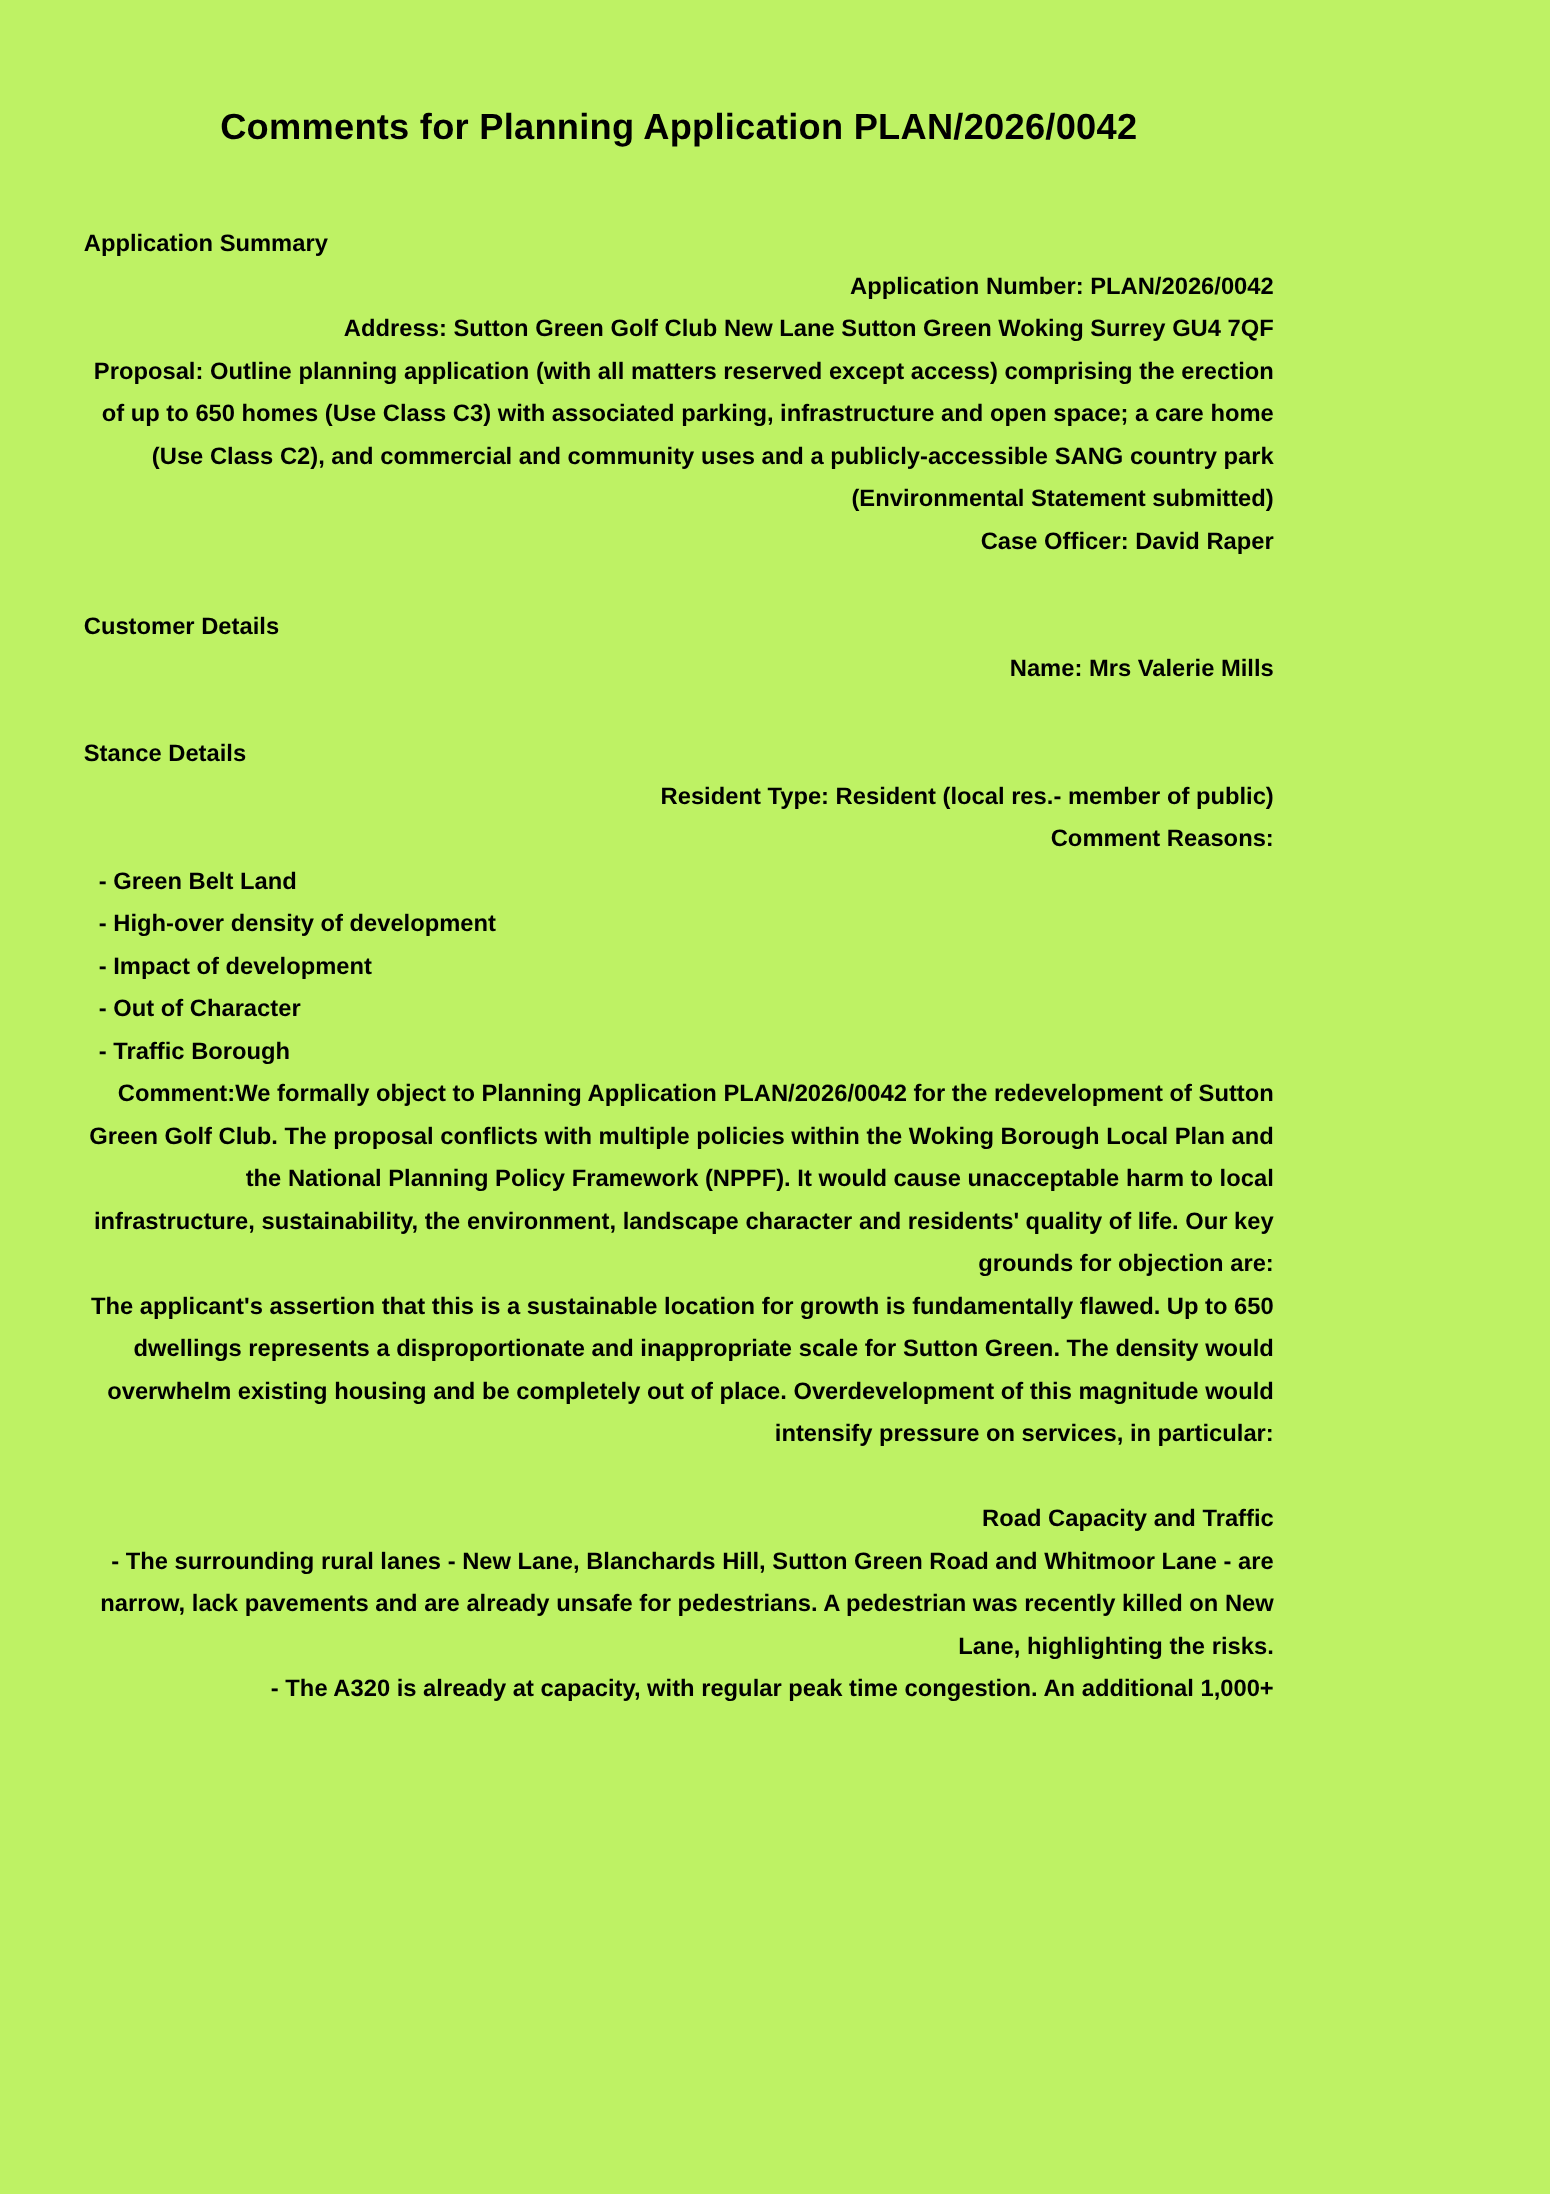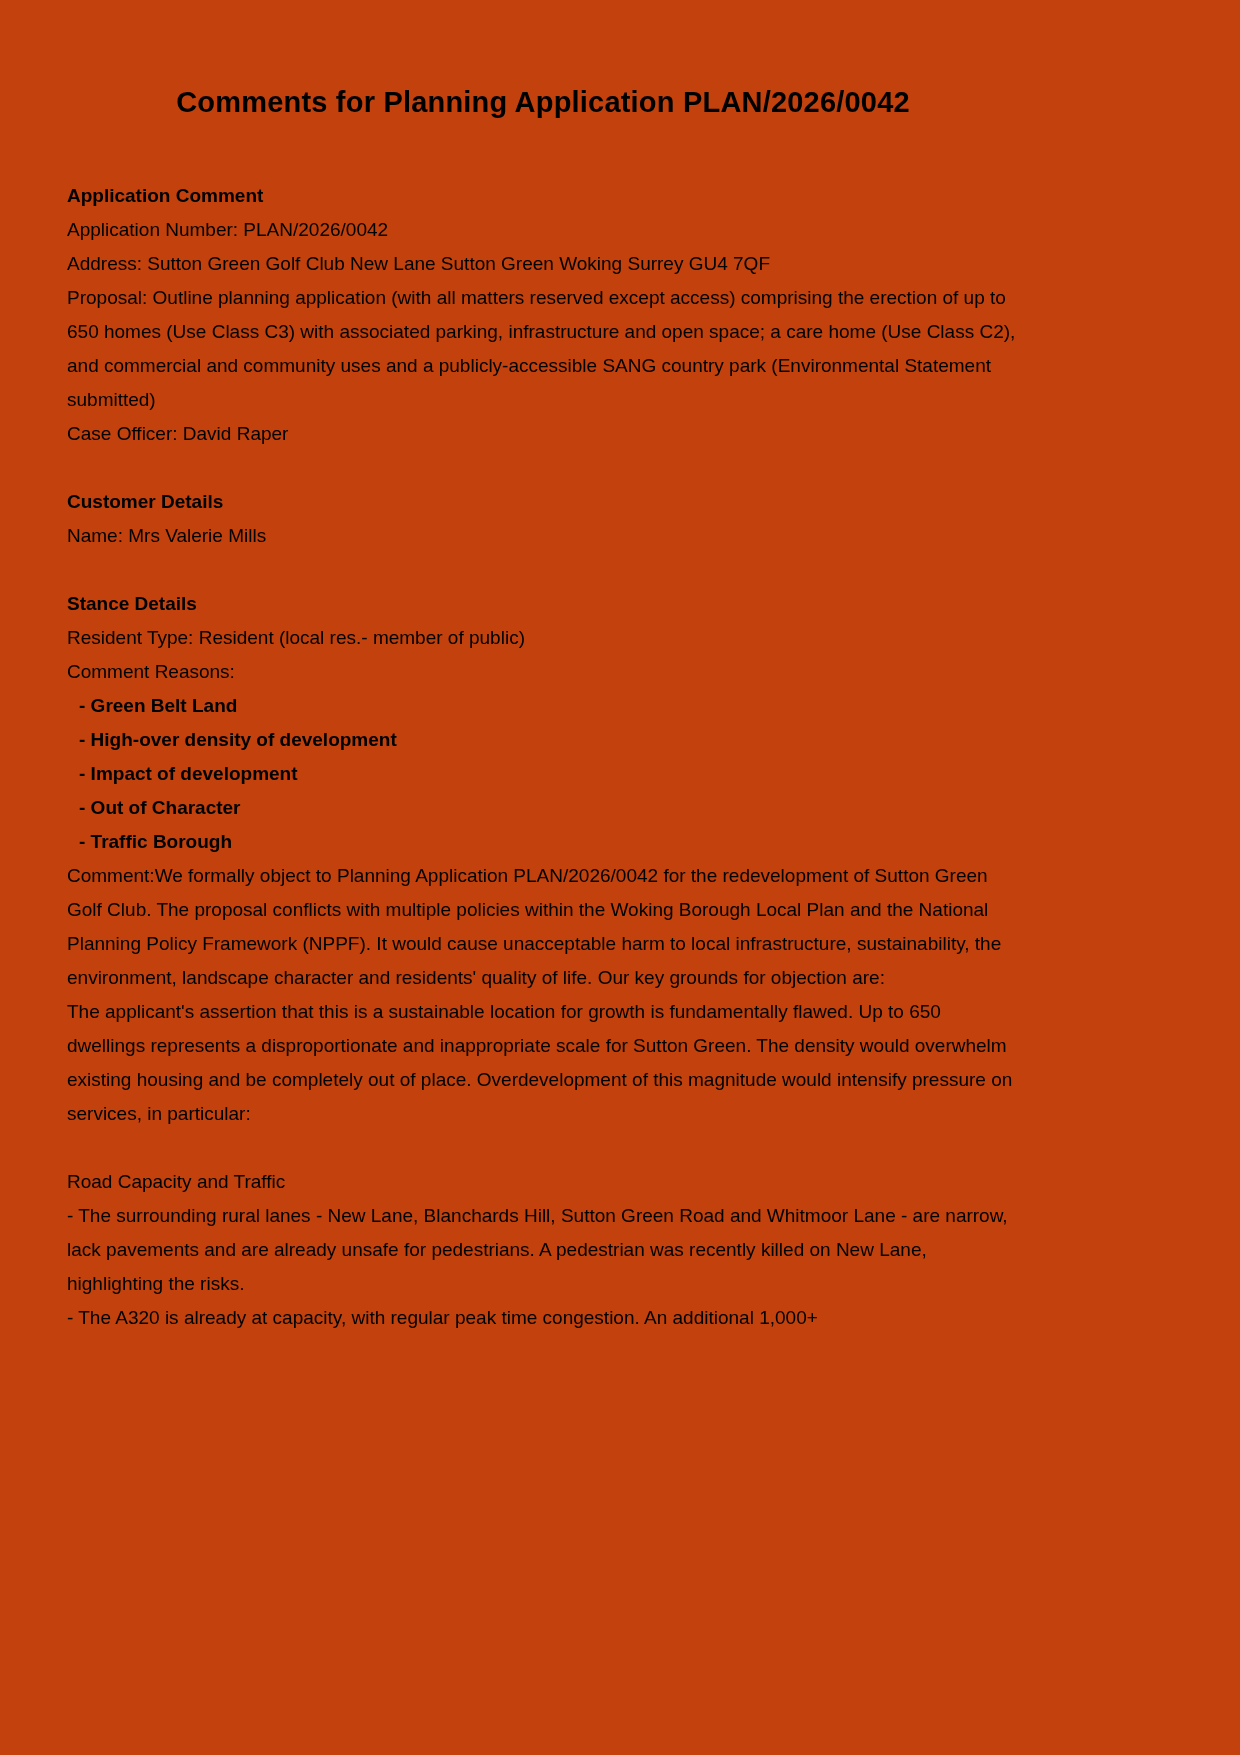--- a/index.html
+++ b/index.html
@@ -5,21 +5,21 @@
   * { margin: 0; padding: 0; box-sizing: border-box; }
   html, body { background: #ffffff; }
   body {
     font-family: "Liberation Sans", sans-serif;
     color: #000000;
     -webkit-font-smoothing: antialiased;
   }
   .page {
     width: 1240px;
     min-height: 1755px;
-    background: #c2410c;
+    background: #bef264;
     padding: 86px 0 60px 67px;
   }
   .content {
     width: 952px;
   }
   .title {
     font-size: 29px;
     font-weight: 700;
     text-align: center;
     letter-spacing: 0.2px;
@@ -27,41 +27,42 @@
   }
   .section { margin-top: 34px; }
   .section.first { margin-top: 0; }
   h2.heading {
     font-size: 19px;
     font-weight: 700;
     line-height: 34px;
   }
   p.line {
     font-size: 19px;
-    font-weight: 400;
+    font-weight: 700;
     line-height: 34px;
+    text-align: right;
   }
   p.reason {
     font-size: 19px;
     font-weight: 700;
     line-height: 34px;
     padding-left: 12px;
   }
   .gap { margin-top: 34px; }
 </style>
 </head>
 <body>
 
 <div class="page">
   <div class="content">
 
     <h1 class="title">Comments for Planning Application PLAN/2026/0042</h1>
 
     <div class="section first">
-      <h2 class="heading">Application Comment</h2>
+      <h2 class="heading">Application Summary</h2>
       <p class="line">Application Number: PLAN/2026/0042</p>
       <p class="line">Address: Sutton Green Golf Club New Lane Sutton Green Woking Surrey GU4 7QF</p>
       <p class="line">Proposal: Outline planning application (with all matters reserved except access) comprising the erection of up to 650 homes (Use Class C3) with associated parking, infrastructure and open space; a care home (Use Class C2), and commercial and community uses and a publicly-accessible SANG country park (Environmental Statement submitted)</p>
       <p class="line">Case Officer: David Raper</p>
     </div>
 
     <div class="section">
       <h2 class="heading">Customer Details</h2>
       <p class="line">Name: Mrs Valerie Mills</p>
     </div>

